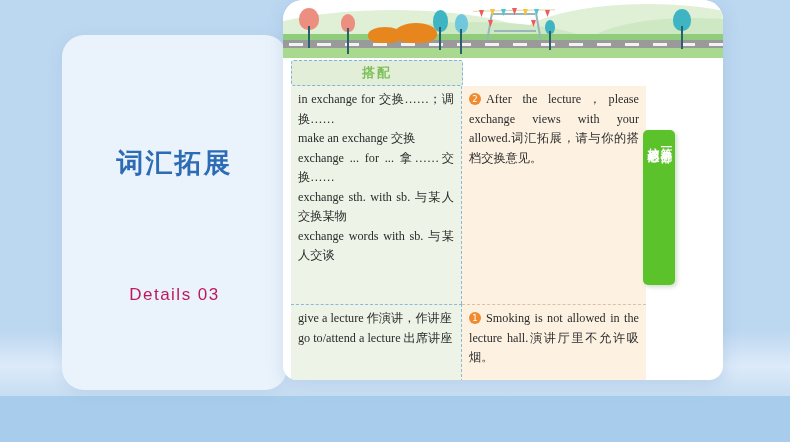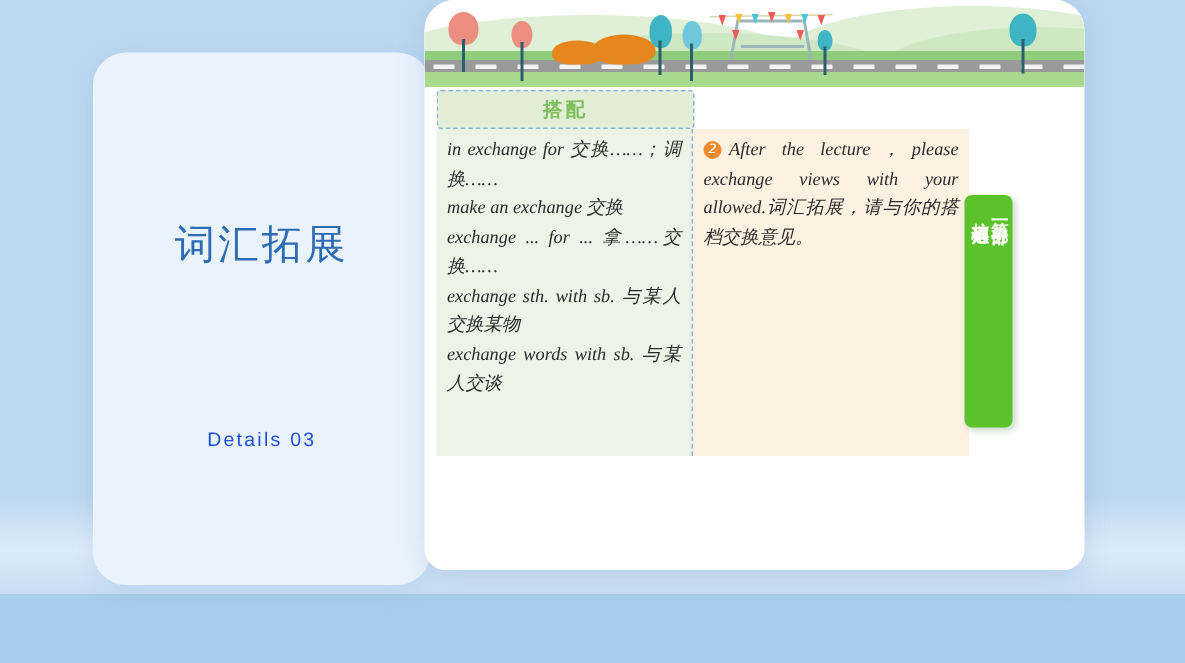--- a/index.html
+++ b/index.html
@@ -25,26 +25,26 @@
 
   
   #left-card{
     position:absolute;left:62px;top:35px;width:225px;height:355px;
     background:#eaf3fc;border-radius:22px;
     box-shadow:0 4px 14px rgba(120,160,200,.18);
   }
   #left-title{
     position:absolute;left:0;top:110px;width:225px;text-align:center;
     font-family:"DejaVu Sans","Liberation Sans",sans-serif;
-    font-weight:normal;font-size:27px;color:#2d6cb5;letter-spacing:2px;
+    font-weight:bold;font-size:27px;color:#2d6cb5;letter-spacing:2px;
   }
   #left-sub{
     position:absolute;left:0;top:250px;width:225px;text-align:center;
     font-family:"Liberation Sans",sans-serif;
-    font-size:13px;color:#1d4ed8;letter-spacing:1.5px;
+    font-size:17px;color:#be185d;letter-spacing:1.5px;
   }
 
   
   #book-card{
     position:absolute;left:283px;top:0px;width:440px;height:380px;
     background:#ffffff;
     border-top-left-radius:20px;border-top-right-radius:20px;
     border-bottom-left-radius:14px;border-bottom-right-radius:14px;
     box-shadow:0 5px 16px rgba(110,150,195,.25);
     overflow:hidden;
@@ -83,21 +83,20 @@
   #hdr-left{width:172px;background:#e3eed8;color:#7dbf5a;}
   #hdr-right{width:185px;margin-left:-1px;background:#fbe8cf;color:#eda63a;}
 
   .body-row{display:flex;}
   .cell{
     box-sizing:border-box;
     font-family:"Liberation Serif","DejaVu Serif",serif;
     font-size:12.2px;line-height:19.5px;color:#2b2b2b;
     padding:4px 7px 5px 7px;
     text-align:justify;
-    font-style:italic;
   }
   .cell-left{width:172px;background:#edf3e6;border-right:1px dashed #8fb8d8;}
   .cell-right{width:185px;background:#fdf2e2;}
   .row-sep-left{border-top:1px dashed #8fb8d8;}
   .row-sep-right{border-top:1px dashed #d9c3a2;}
 
   .num{
     display:inline-block;width:12px;height:12px;border-radius:50%;
     background:#f08a2e;color:#fff;font-family:"DejaVu Sans",sans-serif;
     font-size:8.5px;line-height:12px;text-align:center;
@@ -220,20 +219,29 @@
 exchange ... for ... 拿……交换……
 exchange sth. with sb. 与某人交换某物
 exchange words with sb. 与某人交谈</div>
       <div class="cell cell-right" style="height:218px;">
         <p style="margin:0;">
           <span class="num">2</span><span>After the lecture，please exchange views with your allowed.</span><span>词汇拓展，请与你的搭档交换意见。</span>
         </p>
       </div>
     </div>
 
+    <div class="body-row">
+      <div class="cell cell-left row-sep-left" style="white-space:pre-line;height:78px;">give a lecture 作演讲，作讲座
+go to/attend a lecture 出席讲座</div>
+      <div class="cell cell-right row-sep-right" style="height:78px;">
+        <p style="margin:0;">
+          <span class="num">1</span><span>Smoking is not allowed in the lecture hall.</span><span>演讲厅里不允许吸烟。</span>
+        </p>
+      </div>
+    </div>
 
   </div>
 </div>
 
 <div id="side-tab">
   <div class="tab-col" id="tab-col-1">第一部分</div>
   <div class="tab-col" id="tab-col-2">核心词汇</div>
 </div>
 
 </body></html>

